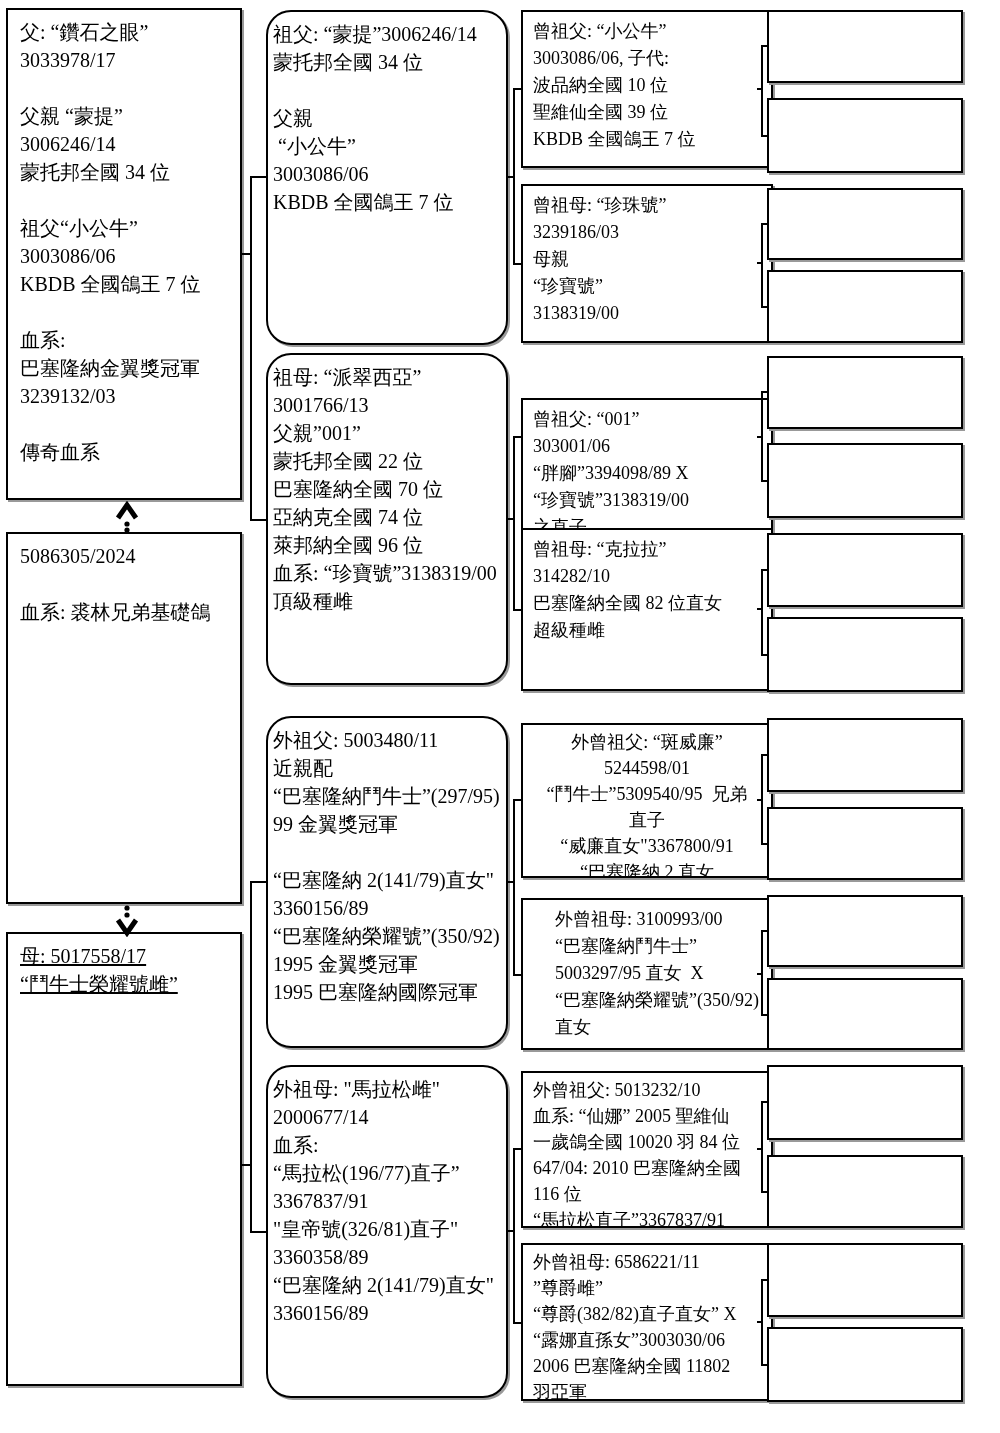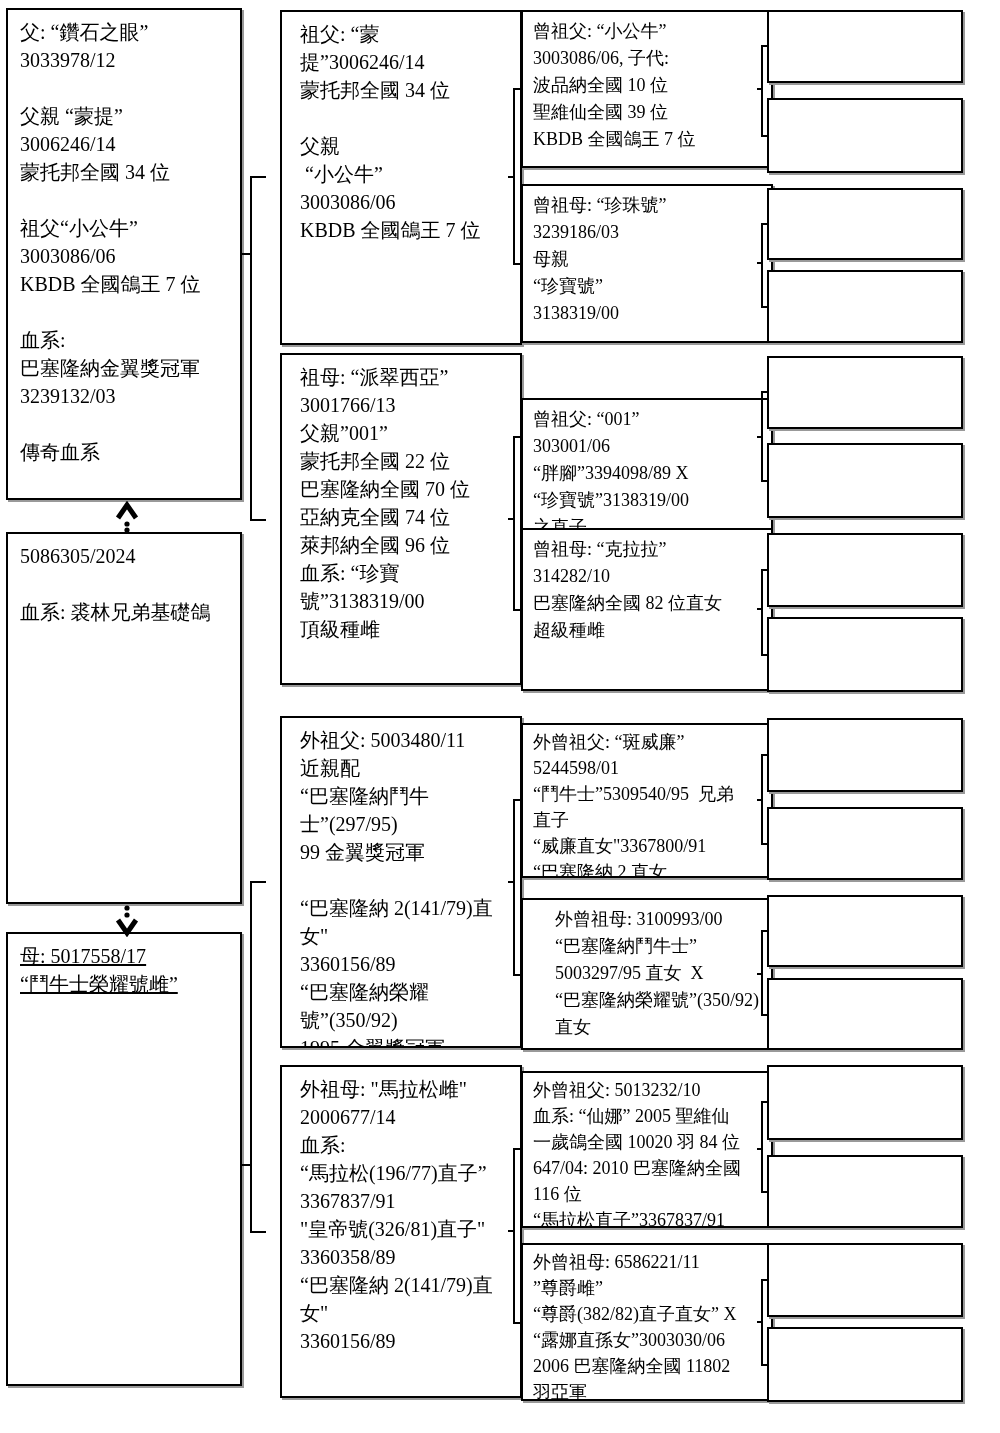--- a/index.html
+++ b/index.html
@@ -15,21 +15,21 @@
     position: absolute;
     box-sizing: border-box;
     background: #ffffff;
     border: 2px solid #000;
     box-shadow: 2px 2px 0 #999;
     white-space: pre-wrap;
     overflow: hidden;
     text-align: left;
   }
   .col1 { left: 6px;   width: 236px; font-size: 20px; line-height: 28px; padding: 8px 12px; }
-  .col2 { left: 280px; width: 242px; font-size: 20px; line-height: 28px; padding: 8px 18px; }
+  .col2 { left: 266px; width: 242px; font-size: 20px; line-height: 28px; padding: 8px 5px; border-radius: 25px; }
   .col3 { left: 521px; width: 252px; font-size: 18px; line-height: 27px; padding: 6px 10px; }
   .col3.tight { padding-top: 4px; line-height: 26px; }
   .ebox {
     position: absolute;
     box-sizing: border-box;
     left: 767px;
     width: 196px;
     background: #fff;
     border: 2px solid #000;
     box-shadow: 2px 2px 0 #999;
@@ -43,21 +43,21 @@
   }
   .hline { position: absolute; border-top: 2px solid #000; height: 0; }
   .arrow { position: absolute; }
 </style>
 </head>
 <body>
 
 <div id="page">
 
   <div class="pbox col1" style="top:8px; height:492px;">父: “鑽石之眼”
-3033978/12
+3033978/17
 
 父親 “蒙提”
 3006246/14
 蒙托邦全國 34 位
 
 祖父“小公牛”
 3003086/06
 KBDB 全國鴿王 7 位
 
 血系:
@@ -130,21 +130,21 @@
 3138319/00</div>
   <div class="pbox col3" style="top:358px; height:159px;margin-top:40px;">曾祖父: “001”
 303001/06
 “胖腳”3394098/89 X
 “珍寶號”3138319/00
 之直子</div>
   <div class="pbox col3" style="top:528px; height:163px;">曾祖母: “克拉拉”
 314282/10
 巴塞隆納全國 82 位直女
 超級種雌</div>
-  <div class="pbox col3 tight" style="top:723px; height:155px;">外曾祖父: “斑威廉”
+  <div class="pbox col3 tight" style="top:723px; height:155px;text-align:center;">外曾祖父: “斑威廉”
 5244598/01
 “鬥牛士”5309540/95  兄弟
 直子
 “威廉直女"3367800/91
 “巴塞隆納 2 直女</div>
   <div class="pbox col3" style="top:898px; height:152px;padding-left:32px;">外曾祖母: 3100993/00
 “巴塞隆納鬥牛士”
 5003297/95 直女  X
 “巴塞隆納榮耀號”(350/92)
 直女</div>

